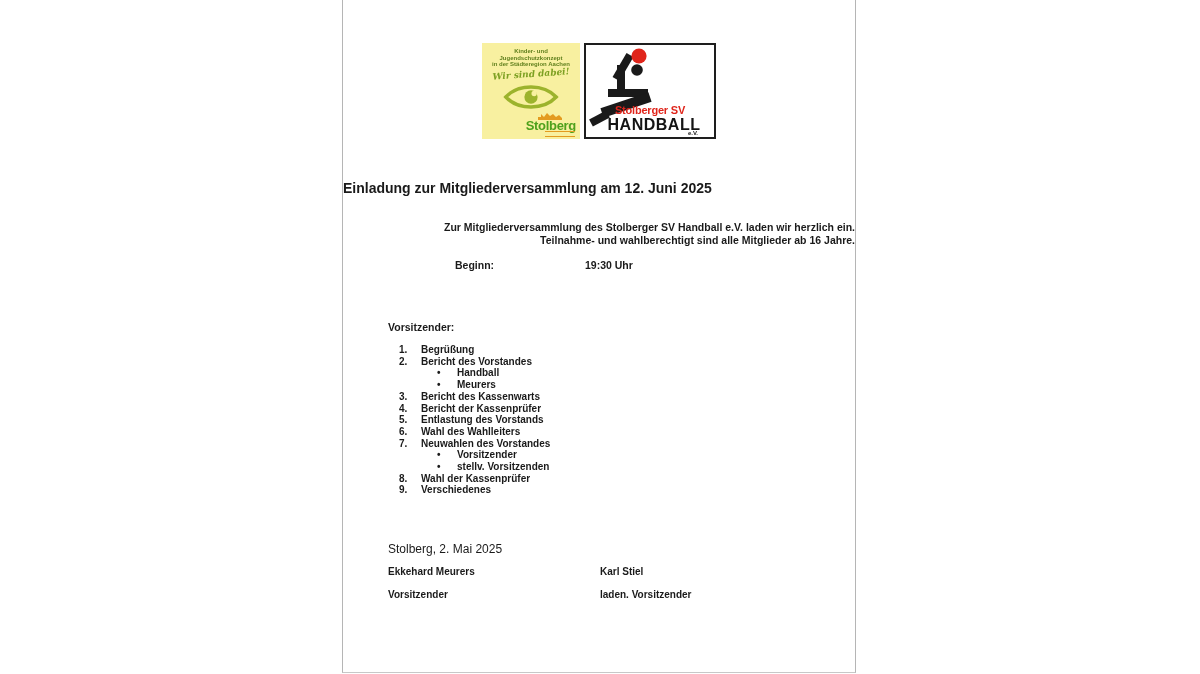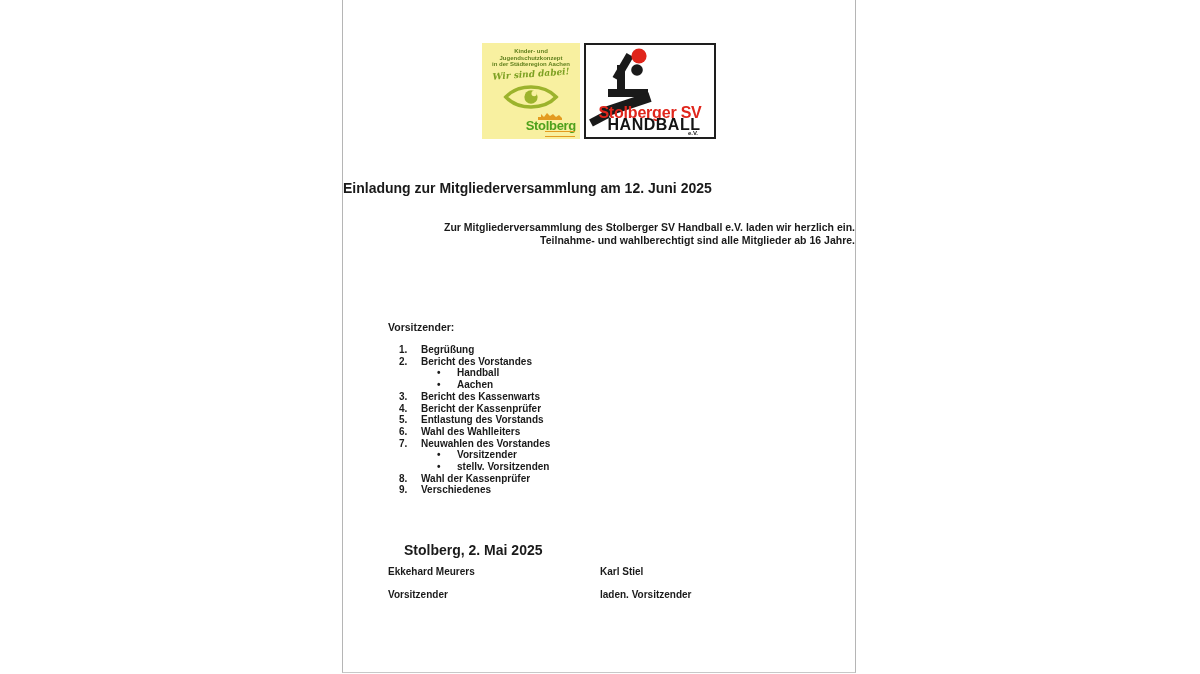--- a/index.html
+++ b/index.html
@@ -66,21 +66,21 @@
     background: #ffffff;
     border: 2px solid #1e1e1e;
     box-sizing: border-box;
     position: relative;
     overflow: hidden;
   }
   .rl-figure { position: absolute; left: 0; top: 0; width: 128px; height: 92px; }
   .rl-red {
     position: absolute; top: 59px; left: 0; width: 100%;
     text-align: center;
-    color: #e0251b; font-weight: bold; font-size: 16px;
+    color: #e0251b; font-weight: bold; font-size: 11px;
     letter-spacing: -0.2px;
     white-space: nowrap;
   }
   .rl-black {
     position: absolute; top: 71px; left: 4px; width: 100%;
     text-align: center;
     color: #141414; font-weight: bold; font-size: 16px;
     letter-spacing: 0.5px;
     white-space: nowrap;
   }
@@ -112,22 +112,22 @@
   .agenda {
     position: absolute; top: 344px; left: 56px;
     font-size: 10px; font-weight: bold;
     line-height: 11.7px;
   }
   .a-row { display: flex; }
   .a-num { width: 22px; }
   .a-sub { display: flex; margin-left: 38px; }
   .a-bullet { width: 20px; }
   .date-line {
-    position: absolute; top: 542px; left: 61px;
-    font-size: 14px; font-weight: bold;
+    position: absolute; top: 542px; left: 45px;
+    font-size: 12px; font-weight: normal;
   }
   .sig-col {
     position: absolute; top: 566px;
     font-size: 10px; font-weight: bold;
     line-height: 12px;
   }
   .sig-col.left { left: 45px; }
   .sig-col.right { left: 257px; }
   .sig-role { margin-top: 11px; }
 </style>
@@ -174,40 +174,43 @@
   </div>
 
   <div class="doc-title">Einladung zur Mitgliederversammlung am 12. Juni 2025</div>
 
   <div class="doc-intro">
     <div>Zur Mitgliederversammlung des Stolberger SV Handball e.V. laden wir herzlich ein.</div>
     <div>Teilnahme- und wahlberechtigt sind alle Mitglieder ab 16 Jahre.</div>
   </div>
 
   <div class="details">
+    <div class="detail-row">
+      <span class="detail-label">Beginn:</span><span>19:30 Uhr</span>
+    </div>
   </div>
 
   <div class="agenda-heading">Vorsitzender:</div>
 
   <div class="agenda">
     <div class="a-row">
       <span class="a-num">1.</span>
         <span>Begrüßung</span>
     </div>
     <div class="a-row">
       <span class="a-num">2.</span>
         <span>Bericht des Vorstandes</span>
     </div>
     <div class="a-sub">
       <span class="a-bullet">•</span>
         <span>Handball</span>
     </div>
     <div class="a-sub">
       <span class="a-bullet">•</span>
-        <span>Aachen</span>
+        <span>Meurers</span>
     </div>
     <div class="a-row">
       <span class="a-num">3.</span>
         <span>Bericht des Kassenwarts</span>
     </div>
     <div class="a-row">
       <span class="a-num">4.</span>
         <span>Bericht der Kassenprüfer</span>
     </div>
     <div class="a-row">

